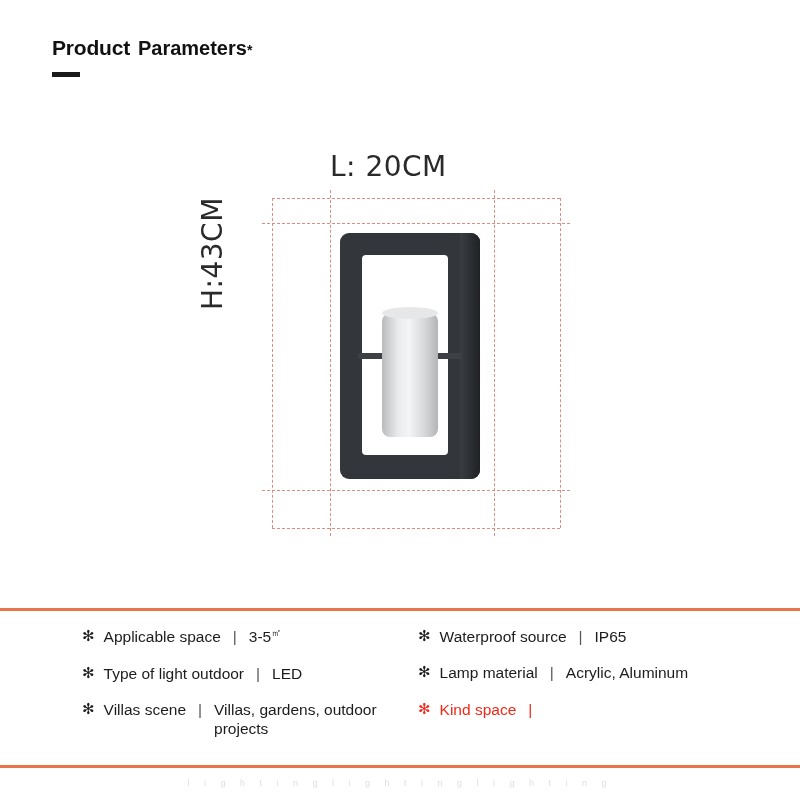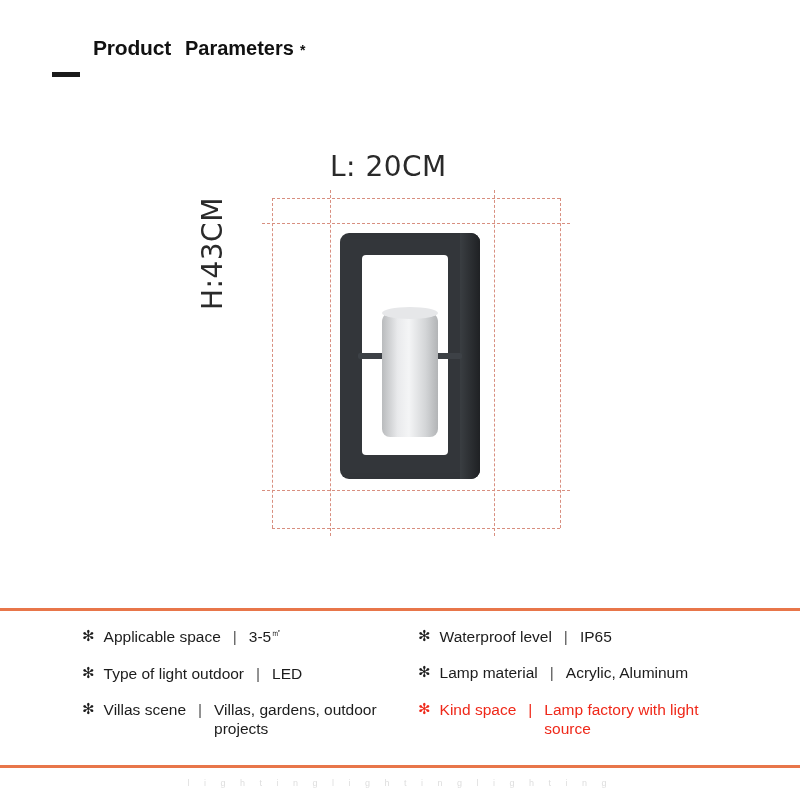--- a/index.html
+++ b/index.html
@@ -16,22 +16,21 @@
     position: relative;
   }
 
   
   .header {
     position: absolute;
     left: 52px;
     top: 36px;
     display: flex;
     align-items: baseline;
-    gap: 14px;
-    margin-left: 41px;
+    gap: 8px;
   }
   .header .word1 {
     font-size: 21px;
     font-weight: bold;
     letter-spacing: -0.2px;
     color: #111;
   }
   .header .word2 {
     font-size: 20px;
     font-weight: bold;
@@ -298,37 +297,36 @@
         <span class="sep">|</span>
         <span class="value">Villas, gardens, outdoor projects</span>
       </div>
 
     </div>
 
     <div class="spec-col right">
 
       <div class="spec-row">
         <span class="ast">✻</span>
-        <span class="label">Waterproof level</span>
+        <span class="label">Waterproof source</span>
         <span class="sep">|</span>
         <span class="value">IP65</span>
       </div>
 
       <div class="spec-row">
         <span class="ast">✻</span>
         <span class="label">Lamp     material</span>
         <span class="sep">|</span>
         <span class="value">Acrylic, Aluminum</span>
       </div>
 
       <div class="spec-row highlight">
         <span class="ast">✻</span>
         <span class="label">Kind     space</span>
         <span class="sep">|</span>
-        <span class="value">Lamp factory with light source</span>
       </div>
 
     </div>
 
   </div>
 </div>
 
 <div class="watermark">l i g h t i n g  l i g h t i n g  l i g h t i n g</div>
 
 </body></html>

